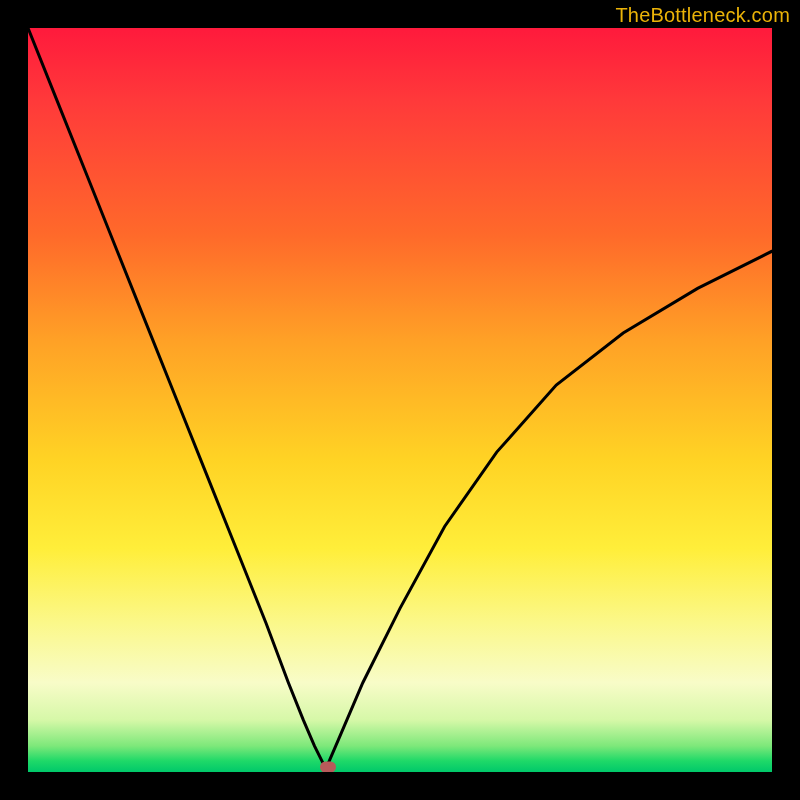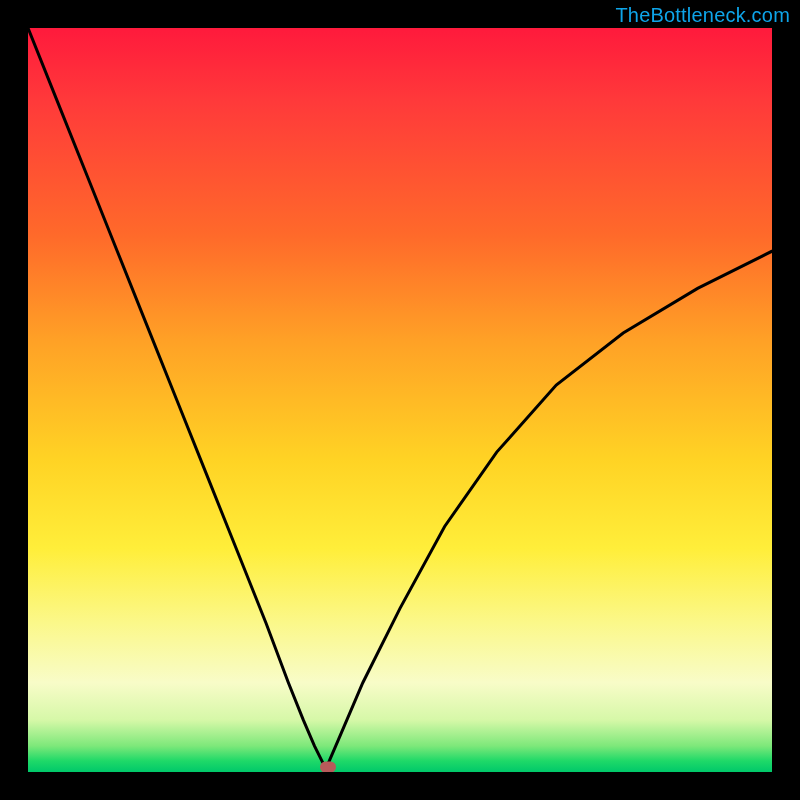--- a/index.html
+++ b/index.html
@@ -62,21 +62,21 @@
     width: 16px;
     height: 11px;
     border-radius: 6px;
     background: #b85a5a;
     transform: translate(-50%, -50%);
   }
   .watermark {
     position: absolute;
     top: 4px;
     right: 10px;
-    color: #0ea5e9;
+    color: #eab308;
     font-size: 20px;
     font-weight: 500;
     letter-spacing: 0.2px;
     user-select: none;
   }
 </style>
 </head>
 <body>
 
 <div class="frame">

